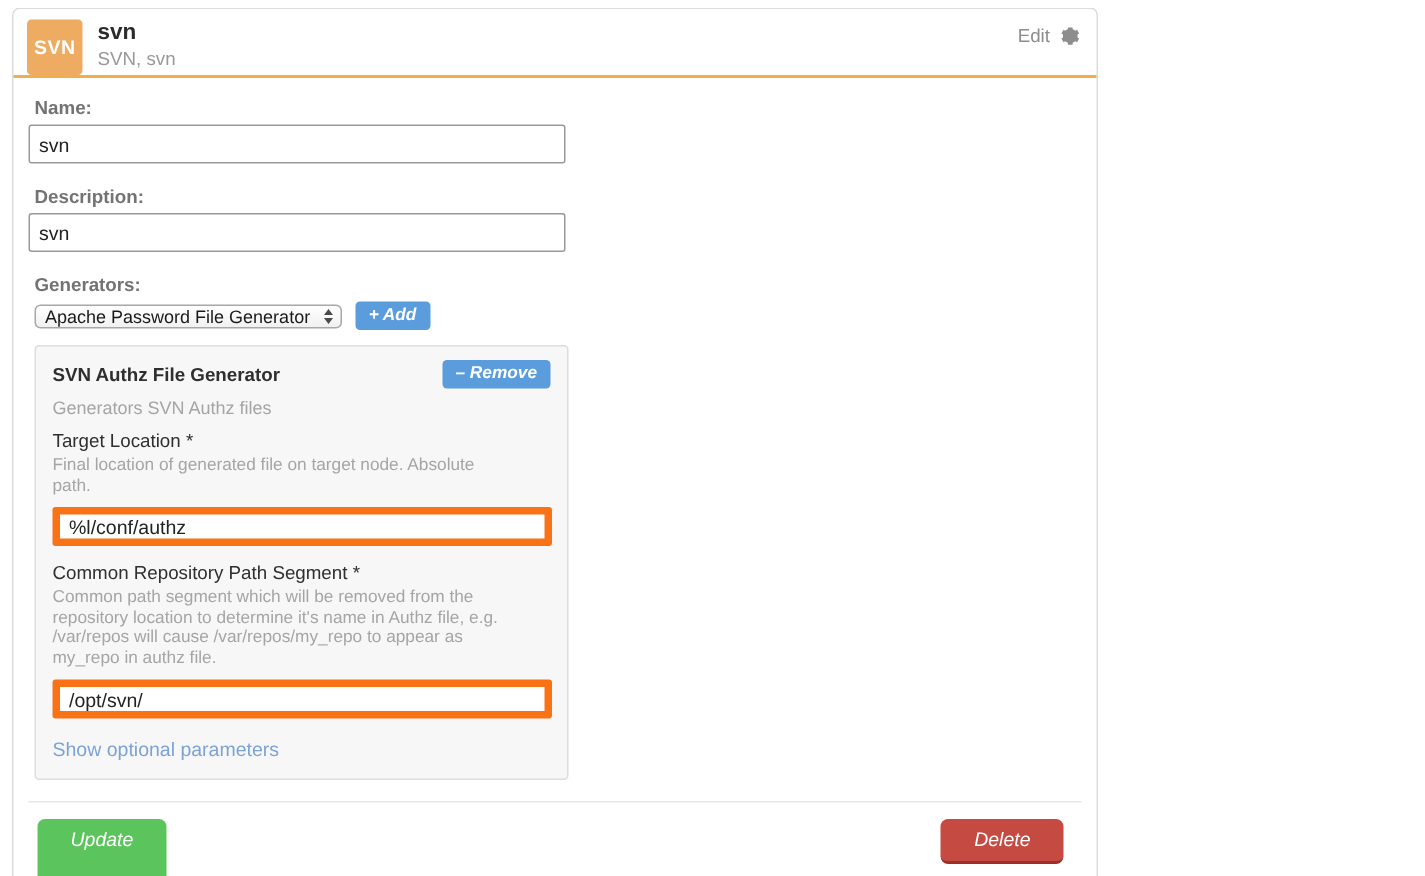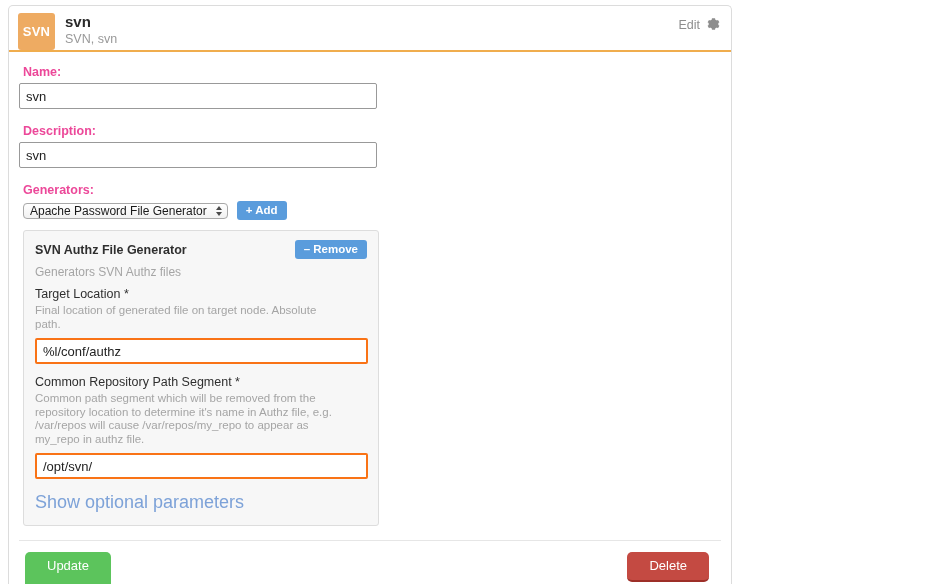--- a/index.html
+++ b/index.html
@@ -68,38 +68,37 @@
     font-size: 12.5px;
     color: #999999;
     line-height: 16px;
     padding-top: 1px;
   }
   .header-actions {
     position: absolute;
     right: 10px;
     top: 11px;
     display: flex;
-    align-items: center;
     gap: 6px;
   }
   .edit-link {
     font-size: 12.5px;
     color: #8d8d8d;
     text-decoration: none;
   }
   .gear-icon svg { display: block; }
 
   
   .card-body {
     padding: 8px 10px 0 10px;
   }
   .field-label {
     font-size: 12.5px;
     font-weight: bold;
-    color: #ec4899;
+    color: #737373;
     margin: 5px 0 4px 4px;
   }
   .text-input {
     display: block;
     box-sizing: border-box;
     width: 358px;
     height: 26px;
     padding: 3px 6px;
     font-family: "Liberation Sans", sans-serif;
     font-size: 13px;
@@ -153,20 +152,21 @@
   }
   .arrow-up { border-bottom: 4px solid #4a4a4a; }
   .arrow-down { border-top: 4px solid #4a4a4a; }
 
   .btn {
     display: inline-block;
     font-family: "Liberation Sans", sans-serif;
     border: none;
     cursor: pointer;
     white-space: nowrap;
+    font-style: italic;
   }
   .btn-blue {
     background: #5a9cdc;
     color: #ffffff;
     font-size: 11.5px;
     font-weight: bold;
     border-radius: 3px;
     padding: 3px 9px 4px 9px;
     line-height: 12px;
   }
@@ -214,29 +214,29 @@
   }
   .param-input {
     box-sizing: border-box;
     width: 333px;
     height: 26px;
     padding: 3px 6px;
     font-family: "Liberation Sans", sans-serif;
     font-size: 13px;
     color: #222222;
     background: #ffffff;
-    border: 2px solid #f97316;
+    border: 5px solid #f97316;
     border-radius: 2px;
     outline: none;
   }
   .param-block { margin-top: 10px; }
   .optional-link {
     display: inline-block;
     margin-top: 13px;
-    font-size: 18px;
+    font-size: 13px;
     color: #7da2d8;
     text-decoration: none;
   }
 
   
   .divider {
     margin: 14px 10px 0 10px;
     border-top: 1px solid #e6e6e6;
   }
   .card-footer {

